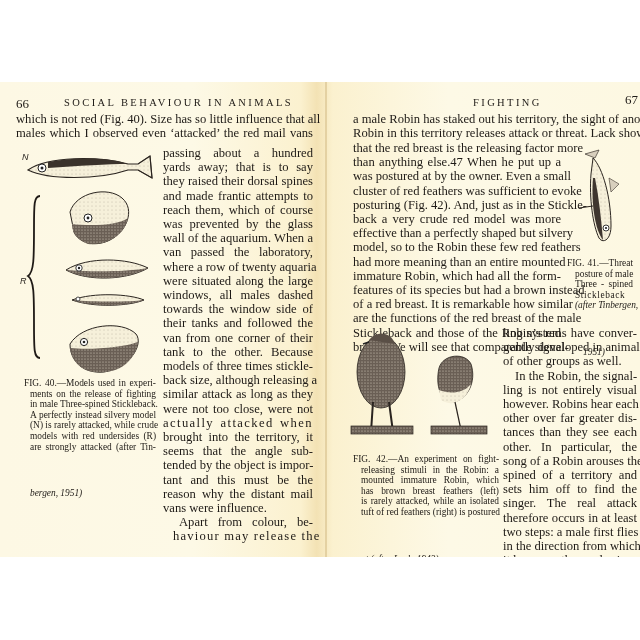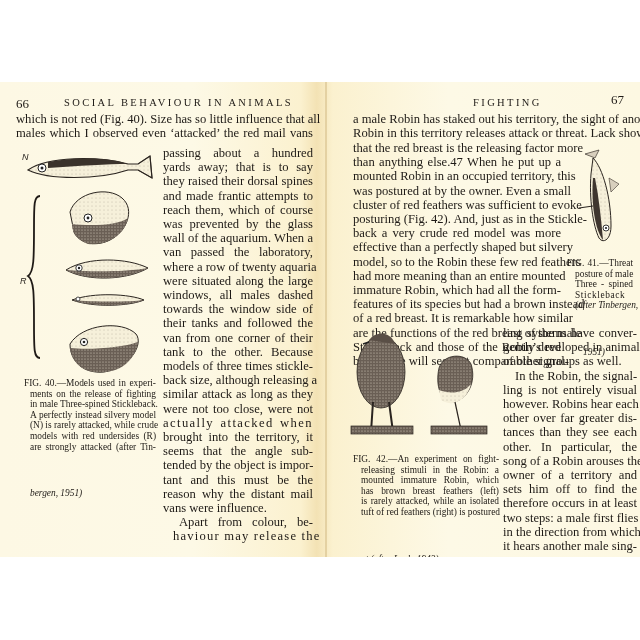--- a/index.html
+++ b/index.html
@@ -16,21 +16,21 @@
   .gutter {
     position: absolute; left: 325px; top: 0; width: 2px; height: 100%;
     background: #dcc694; opacity: 0.7;
   }
   .page { position: absolute; top: 0; height: 100%; }
   .left  { left: 0; width: 325px; }
   .right { left: 327px; width: 319px; }
 
   .folio { position: absolute; top: 14px; font-size: 13px; }
   .left .folio { left: 16px; }
-  .right .folio { right: 22px; top: 10px; margin-left: 39px; }
+  .right .folio { right: 8px; top: 10px; margin-left: 39px; }
   .running-head {
     position: absolute; top: 15px; font-size: 10.5px; letter-spacing: 2.4px; text-transform: uppercase;
   }
   .left .running-head { left: 64px; text-align: right; }
   .right .running-head { left: 146px; top: 15px; }
 
   .text { font-size: 12.6px; line-height: 14.2px; text-align: justify; }
   .line { display: block; white-space: nowrap; text-align-last: justify; }
   .line.last { text-align-last: left; }
 
@@ -165,21 +165,20 @@
     <div class="folio">67</div>
 
     <div class="block text" style="left:26px; top:30px; width:284px;">
       <span class="line">a male Robin has staked out his territory, the sight of another</span>
       <span class="line">Robin in this territory releases attack or threat. Lack showed</span>
     </div>
 
     <div class="block text" style="left:26px; top:59px; width:208px;">
       <span class="line">that the red breast is the releasing factor more</span>
       <span class="line">than anything else.47 When he put up a</span>
-      <span class="line">mounted Robin in an occupied territory, this</span>
       <span class="line">was postured at by the owner. Even a small</span>
       <span class="line">cluster of red feathers was sufficient to evoke</span>
       <span class="line">posturing (Fig. 42). And, just as in the Stickle-</span>
       <span class="line">back a very crude red model was more</span>
       <span class="line">effective than a perfectly shaped but silvery</span>
       <span class="line">model, so to the Robin these few red feathers</span>
       <span class="line">had more meaning than an entire mounted</span>
       <span class="line">immature Robin, which had all the form-</span>
       <span class="line">features of its species but had a brown instead</span>
       <span class="line">of a red breast. It is remarkable how similar</span>
@@ -241,22 +240,23 @@
       <span class="line">ling systems have conver-</span>
       <span class="line">gently developed in animals</span>
       <span class="line last">of other groups as well.</span>
       <span class="line" style="padding-left:12px">In the Robin, the signal-</span>
       <span class="line">ling is not entirely visual</span>
       <span class="line">however. Robins hear each</span>
       <span class="line">other over far greater dis-</span>
       <span class="line">tances than they see each</span>
       <span class="line">other. In particular, the</span>
       <span class="line">song of a Robin arouses the</span>
-      <span class="line">owner of a territory and</span>
+      <span class="line">spined of a territory and</span>
       <span class="line">sets him off to find the</span>
+      <span class="line">singer. The real attack</span>
       <span class="line">therefore occurs in at least</span>
       <span class="line">two steps: a male first flies</span>
       <span class="line">in the direction from which</span>
       <span class="line">it hears another male sing-</span>
 
     </div>
 
   </div>
 </div>
 

